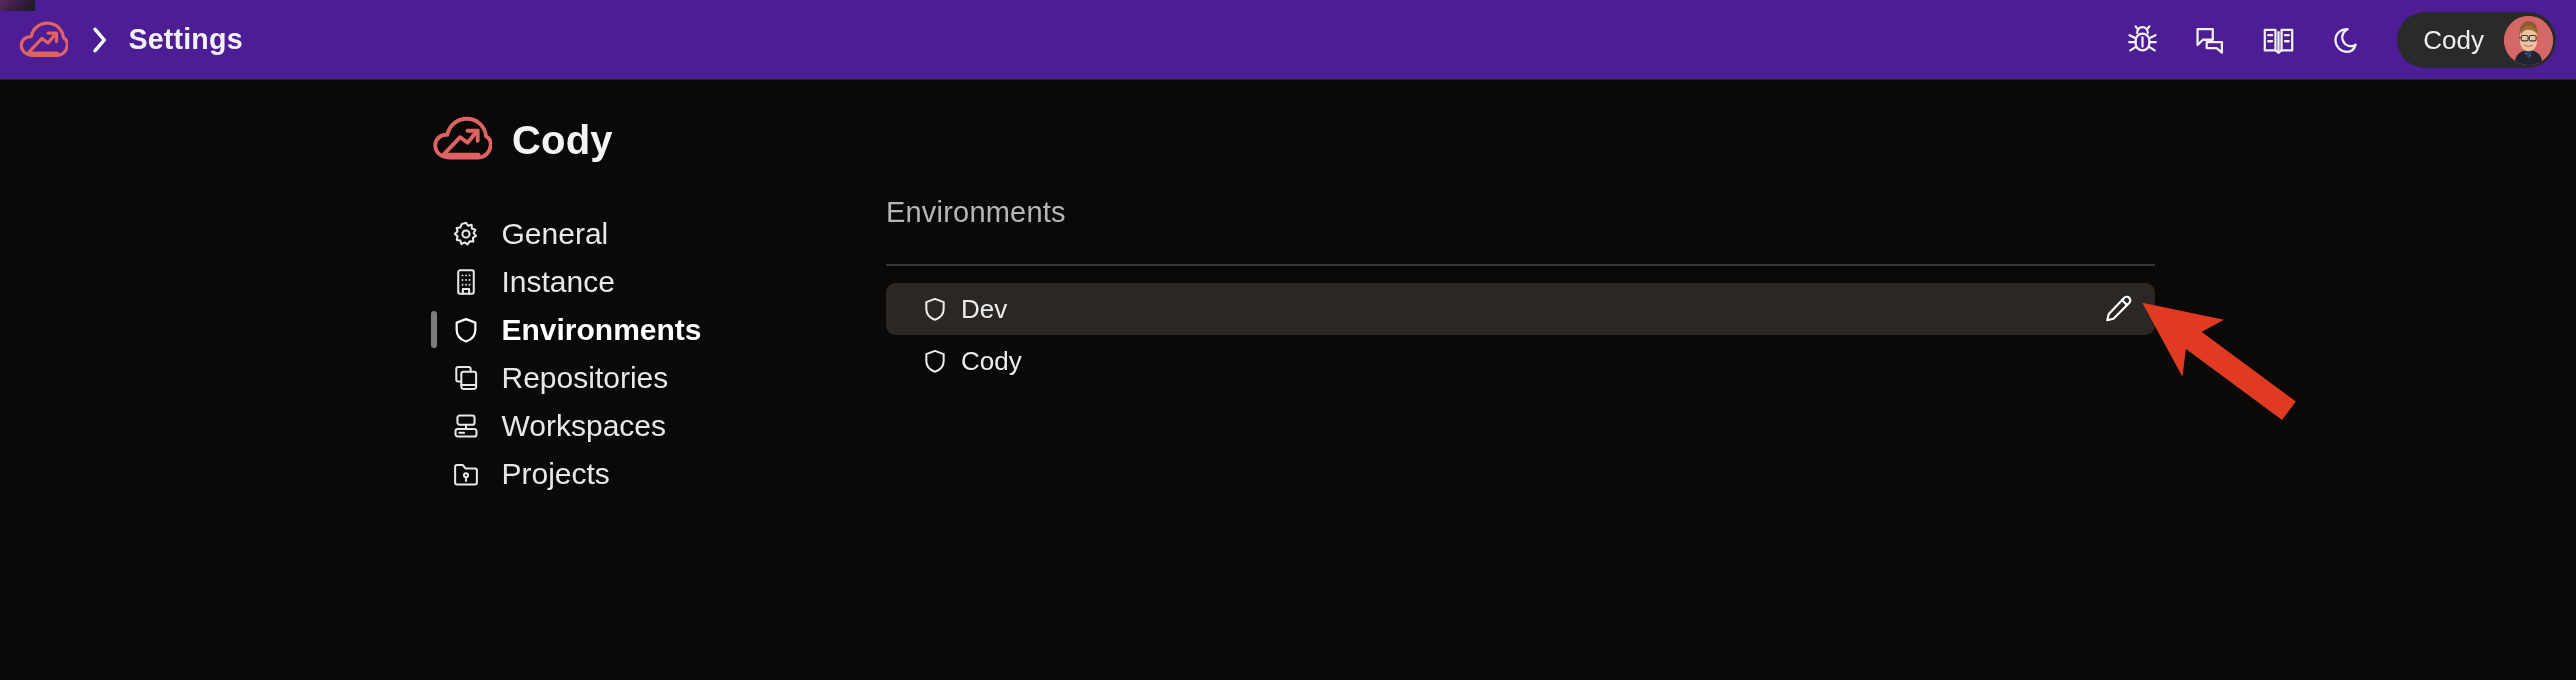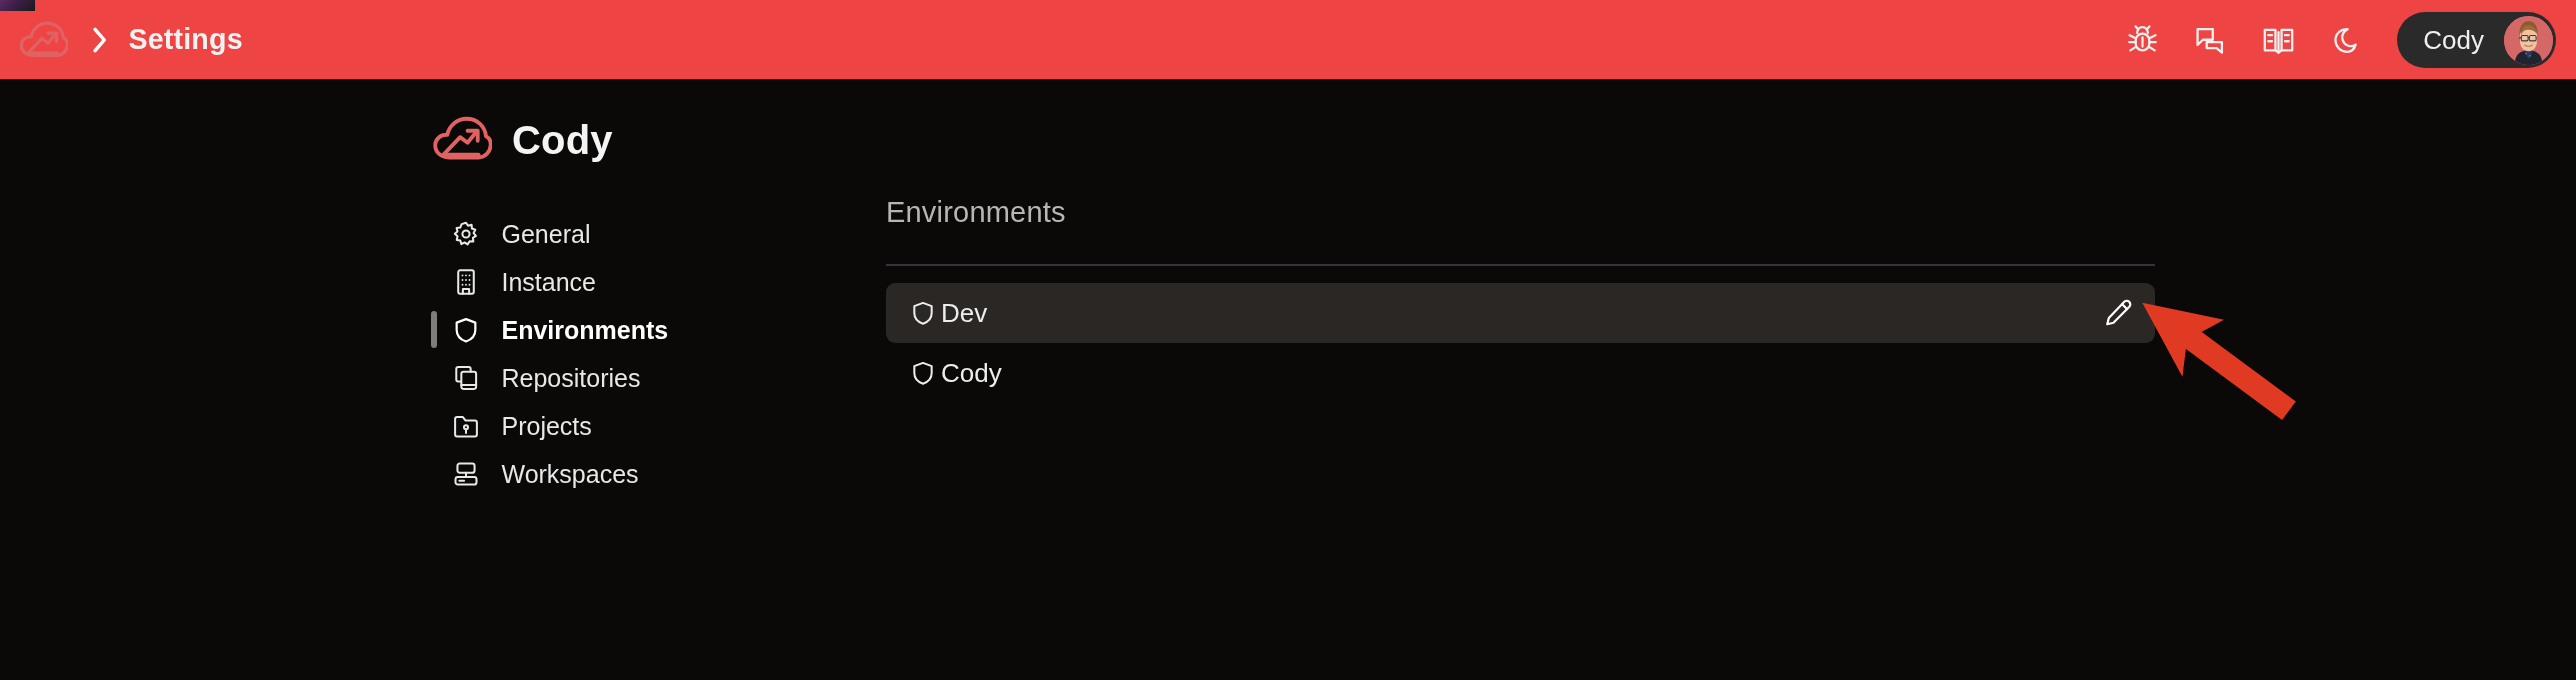--- a/index.html
+++ b/index.html
@@ -6,21 +6,21 @@
   html, body {
     width:2576px; height:681px;
     background:#0a0908;
     font-family:"Liberation Sans", sans-serif;
     overflow:hidden;
   }
 
   
   .topbar{
     position:absolute; left:0; top:0; width:2576px; height:80px;
-    background:#ef4444;
+    background:#4c1d95;
     border-bottom:1.5px solid #242424;
     display:flex; align-items:center;
   }
   .corner-tint{
     position:absolute; left:0; top:0; width:35px; height:10.8px;
     background:linear-gradient(135deg,#5b2a63 0%,#3a1f45 45%,#1a1a1a 100%);
     pointer-events:none;
   }
   .brand-mark{
     margin-left:15.4px; width:56px; height:46px;
@@ -72,43 +72,43 @@
 
   
   .sidenav{ position:absolute; left:432px; top:130px; width:332px; }
   .nav-item{
     position:relative;
     height:48px;
     display:flex; align-items:center; gap:20px;
     padding-left:18.5px;
   }
   .nav-item .nlabel{
-    font-size:25px; color:#e8e8e8; white-space:nowrap;
+    font-size:30px; color:#e8e8e8; white-space:nowrap;
   }
   .nav-item.active .nlabel{ font-weight:700; color:#ffffff; }
   .nav-item .nmark{
     position:absolute; left:-1.5px; top:5.4px;
     width:6.2px; height:37px; border-radius:3.9px; background:#7d7d7d;
   }
   .nav-ico{ width:31px; height:31px; flex:none; display:flex; align-items:center; justify-content:center; }
 
   
   .content{ position:absolute; left:886px; top:116px; width:1273px; }
   .sec-title{
     font-size:29px; color:#b6b6b6; letter-spacing:0.2px;
   }
   .sec-rule{
     margin-top:35px; height:2.3px; width:1269px; background:#35353a;
   }
   .env-list{ margin-top:17px; }
   .env-row{
     position:relative;
-    width:1269px; height:60px; border-radius:9.3px;
-    display:flex; align-items:center; gap:3px;
-    padding-left:21px;
+    width:1269px; height:52px; border-radius:9.3px;
+    display:flex; align-items:center; gap:11px;
+    padding-left:33px;
   }
   .env-row.selected{ background:#2b2725; }
   .env-row .elabel{ font-size:26px; color:#ededed; }
   .env-edit{
     position:absolute; right:17px; top:50%; transform:translateY(-50%);
     width:39px; height:39px; display:flex; align-items:center; justify-content:center;
   }
   .env-ico{ width:31px; height:31px; flex:none; display:flex; align-items:center; justify-content:center; }
 
   
@@ -270,39 +270,39 @@
           <rect x="12" y="10" width="19" height="22" rx="2.6"></rect>
           <path d="M12 27 H31"></path>
         </svg>
       </span>
       <span class="nlabel">Repositories</span>
     </div>
 
     <div class="nav-item">
       <span class="nav-ico">
         <svg width="28" height="28" viewBox="0 0 36 36" fill="none" stroke="#e8e8e8" stroke-width="2.6" stroke-linecap="round" stroke-linejoin="round">
+          <rect x="7" y="4.5" width="22" height="12" rx="3"></rect>
+          <rect x="4.5" y="22" width="27" height="9.5" rx="3"></rect>
+          <path d="M9.5 26.8 H15.5"></path>
+          <path d="M18 16.5 V22"></path>
+        </svg>
+      </span>
+      <span class="nlabel">Workspaces</span>
+    </div>
+
+    <div class="nav-item">
+      <span class="nav-ico">
+        <svg width="28" height="28" viewBox="0 0 36 36" fill="none" stroke="#e8e8e8" stroke-width="2.6" stroke-linecap="round" stroke-linejoin="round">
           <path d="M4 29 V9 A2.5 2.5 0 0 1 6.5 6.5 H14 L17.5 11 H29.5
                    A2.5 2.5 0 0 1 32 13.5 V29 A2.5 2.5 0 0 1 29.5 31.5 H6.5 A2.5 2.5 0 0 1 4 29 Z"></path>
           <circle cx="18" cy="19.5" r="2.6"></circle>
           <path d="M18 22 V27"></path>
         </svg>
       </span>
       <span class="nlabel">Projects</span>
-    </div>
-
-    <div class="nav-item">
-      <span class="nav-ico">
-        <svg width="28" height="28" viewBox="0 0 36 36" fill="none" stroke="#e8e8e8" stroke-width="2.6" stroke-linecap="round" stroke-linejoin="round">
-          <rect x="7" y="4.5" width="22" height="12" rx="3"></rect>
-          <rect x="4.5" y="22" width="27" height="9.5" rx="3"></rect>
-          <path d="M9.5 26.8 H15.5"></path>
-          <path d="M18 16.5 V22"></path>
-        </svg>
-      </span>
-      <span class="nlabel">Workspaces</span>
     </div>
   </div>
 
   <div class="content">
     <div class="sec-title">Environments</div>
     <div class="sec-rule"></div>
 
     <div class="env-list">
 
       <div class="env-row selected">

